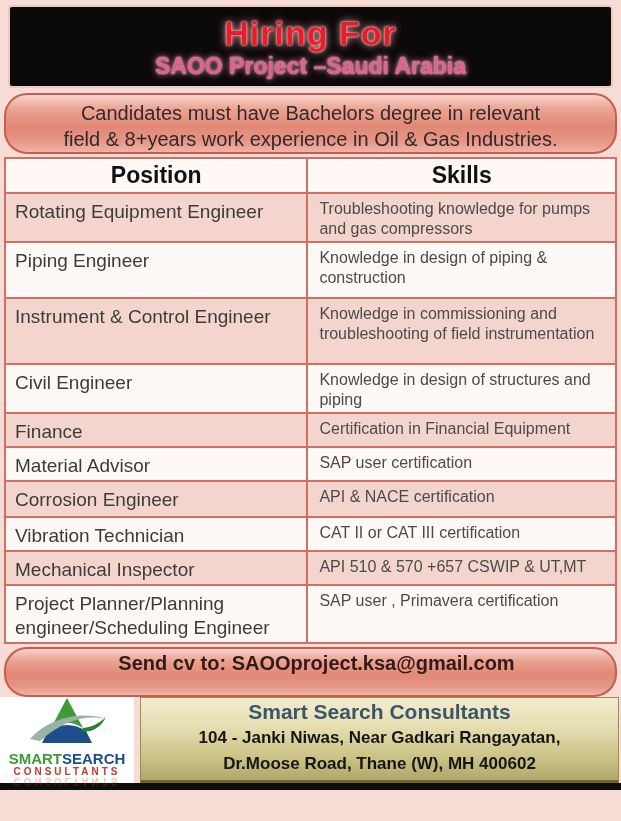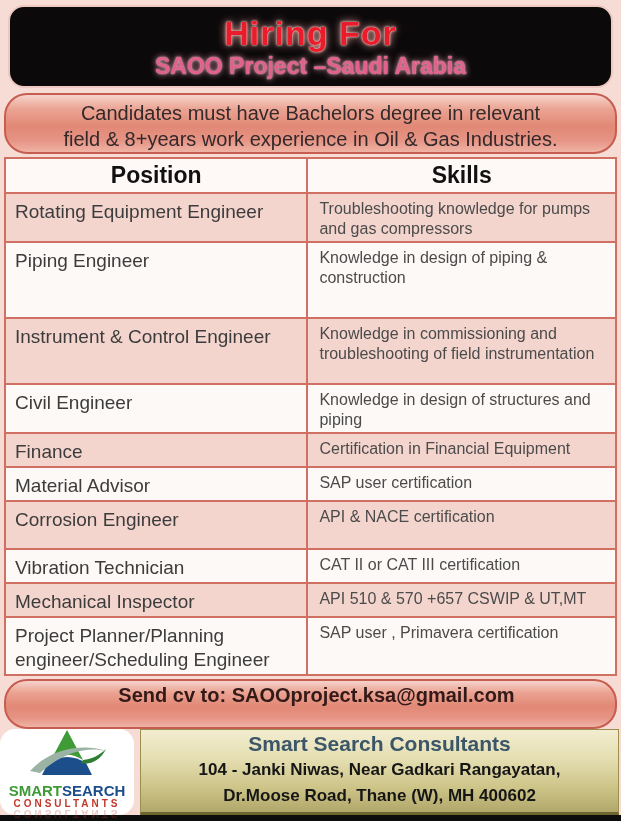--- a/index.html
+++ b/index.html
@@ -8,21 +8,21 @@
     background: #f7dcd5;
     font-family: "Liberation Sans", sans-serif;
   }
 
   
   .title-box {
     margin: 5px 8px 0 8px;
     height: 83px;
     background: #0c090a;
     border: 2px solid #ecc8c0;
-    border-radius: 16px;
+    border-radius: 4px;
     text-align: center;
     padding-top: 7px;
   }
   .title-main {
     font-size: 34px;
     font-weight: bold;
     color: #ea1c2c;
     letter-spacing: 1px;
     text-shadow: 0 0 8px #f4aaa4, 0 0 3px #ffdcd8, 0 0 1px #ffffff;
     line-height: 38px;
@@ -87,39 +87,38 @@
     line-height: 24px;
   }
   td.skill {
     font-size: 16px;
     color: #4b4b4b;
     padding: 5px 4px 2px 11px;
     vertical-align: top;
     line-height: 20px;
   }
   tbody tr:nth-child(1)  { height: 48px; }
-  tbody tr:nth-child(2)  { height: 76px; }
+  tbody tr:nth-child(2)  { height: 56px; }
   tbody tr:nth-child(3)  { height: 66px; }
   tbody tr:nth-child(4)  { height: 46px; }
   tbody tr:nth-child(5)  { height: 33px; }
   tbody tr:nth-child(6)  { height: 24px; }
-  tbody tr:nth-child(7)  { height: 48px; }
+  tbody tr:nth-child(7)  { height: 36px; }
   tbody tr:nth-child(8)  { height: 32px; }
   tbody tr:nth-child(9)  { height: 30px; }
   tbody tr:nth-child(10) { height: 55px; }
 
   
   .footer { display: flex; height: 86px; margin-top: 0; }
   .logo-box {
     width: 134px;
     background: #ffffff;
     display: flex; flex-direction: column;
     align-items: center; justify-content: center;
     padding-top: 2px;
-    border-radius: 15px;
   }
   .logo-word { font-size: 15px; font-weight: bold; line-height: 15px; letter-spacing: 0; }
   .logo-word .smart { color: #3f9b35; }
   .logo-word .search { color: #1b4e8b; }
   .logo-consultants {
     font-size: 10px; font-weight: bold; color: #c0392b;
     letter-spacing: 3px; line-height: 10px; margin-top: 1px;
   }
   .logo-reflect { opacity: 0.28; transform: scaleY(-1); margin-top: -1px; }
   .addr-box {

